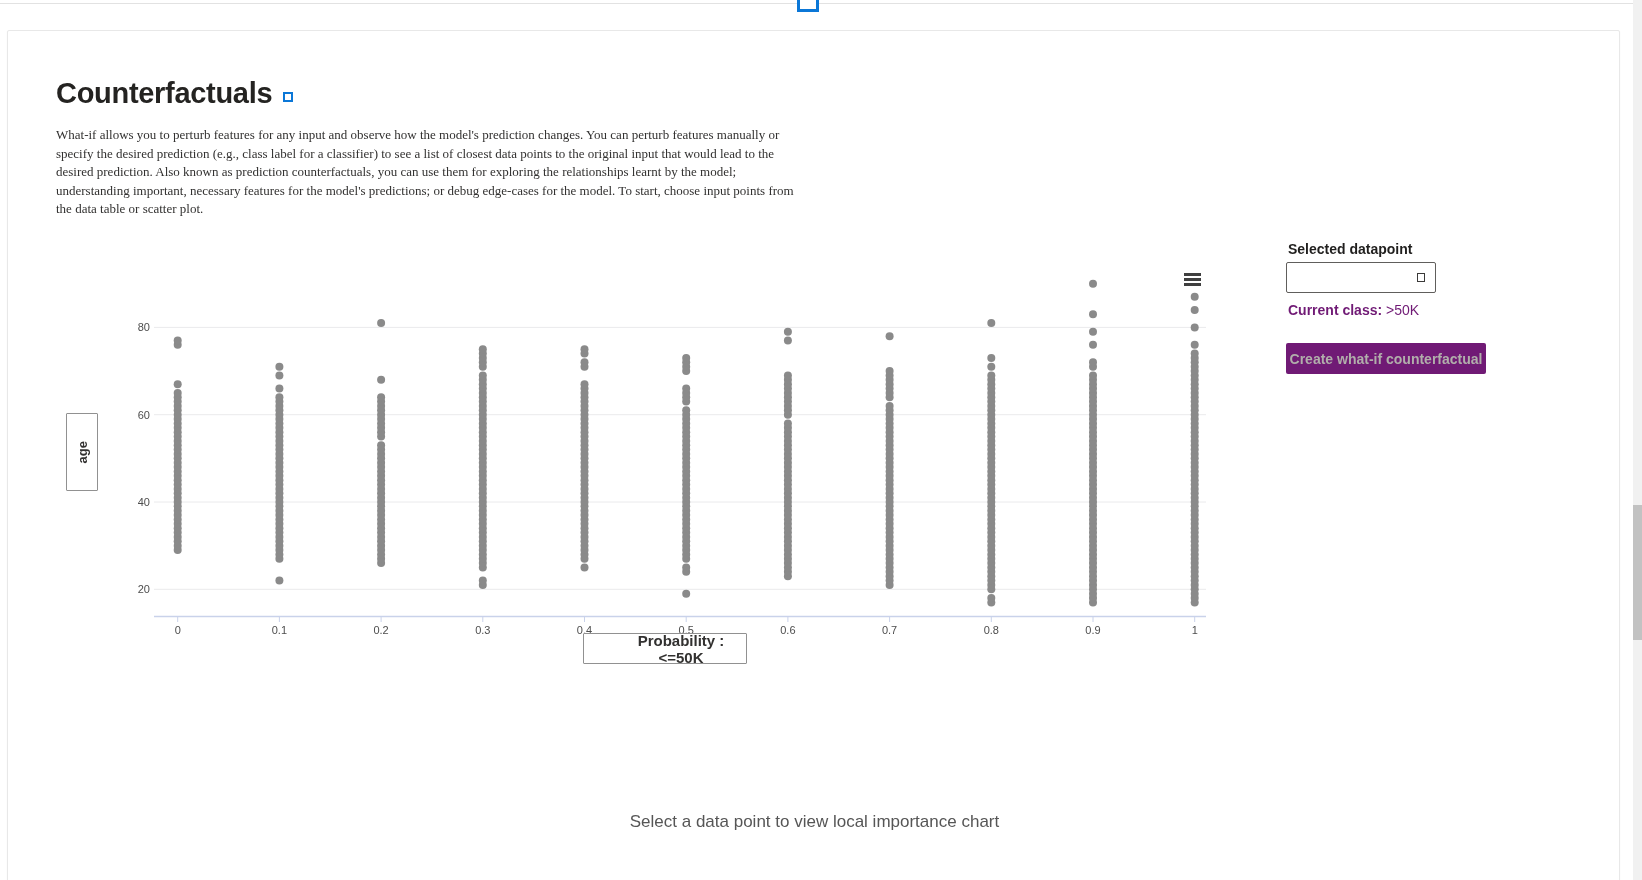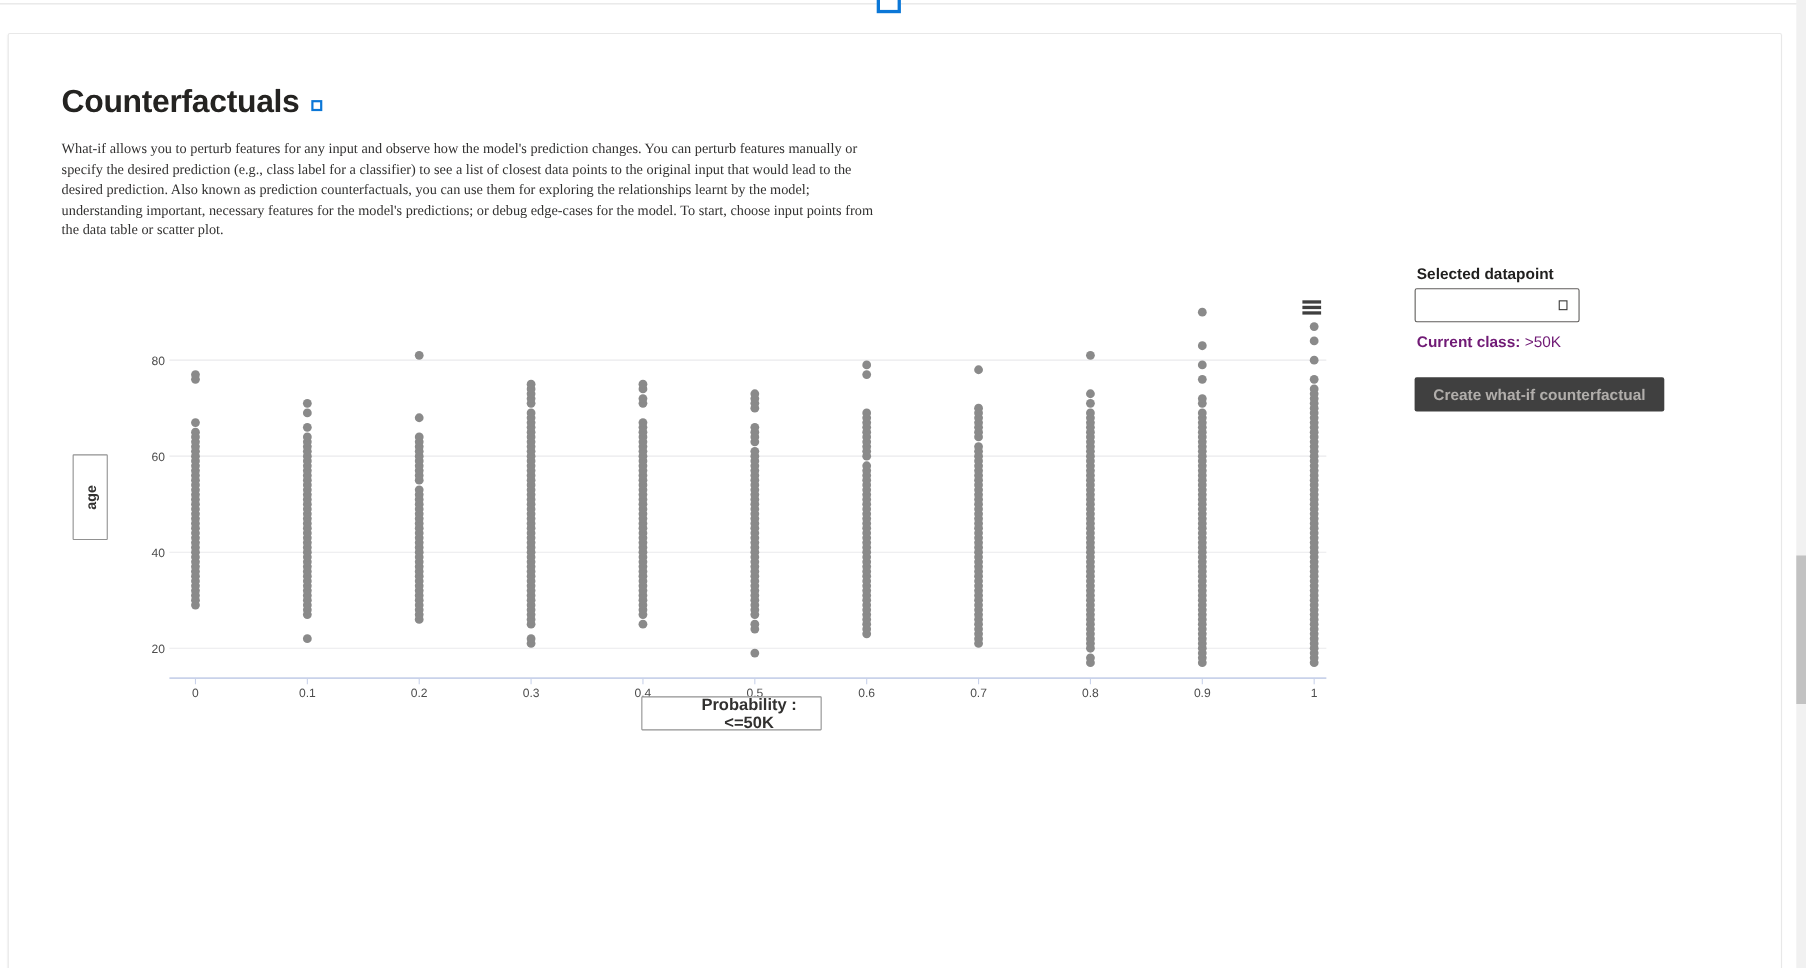--- a/index.html
+++ b/index.html
@@ -36,21 +36,21 @@
 
   
   .sel-label { left:1280px; top:210px; font-size:14px; font-weight:700; color:#201f1e; }
   .dropdown { left:1278px; top:231px; width:150px; height:31px; background:#fff;
     border:1px solid #605e5c; border-radius:2px; cursor:pointer;
     display:flex; align-items:center; padding:0 10px; }
   .dropdown .value { flex:1; font-size:13px; color:#323130; }
   .dropdown .caret-box { width:8px; height:9px; border:1px solid #3b3a39; }
   .current-class { left:1280px; top:271px; font-size:14px; color:#701a75; }
   .current-class .lbl { font-weight:700; }
-  .create-btn { left:1278px; top:312px; width:227px; height:31px; background:#404040;
+  .create-btn { left:1278px; top:312px; width:200px; height:31px; background:#701a75;
     border:none; border-radius:2px; color:#b1aeab; font-size:14px; font-weight:600;
     font-family:"Liberation Sans", sans-serif; }
 
   .footer-msg { left:0; top:781px; width:1613px; text-align:center; font-size:17px;
     color:#565656; }
 
   
   .scrollbar-track { left:1633px; top:0; width:9px; height:880px; background:#f1f1f1; }
   .scrollbar-thumb { left:1633px; top:505px; width:9px; height:135px; background:#c2c2c2; }
 </style>
@@ -662,16 +662,17 @@
     <span class="value"></span>
     <span class="caret-box"></span>
   </div>
 
   <div class="abs current-class">
     <span class="lbl">Current class:</span><span> &gt;50K</span>
   </div>
 
   <button class="abs create-btn" disabled="" aria-disabled="true">Create what-if counterfactual</button>
 
+  <div class="abs footer-msg">Select a data point to view local importance chart</div>
 </div>
 
 <div class="abs scrollbar-track"></div>
 <div class="abs scrollbar-thumb"></div>
 
 </body></html>

